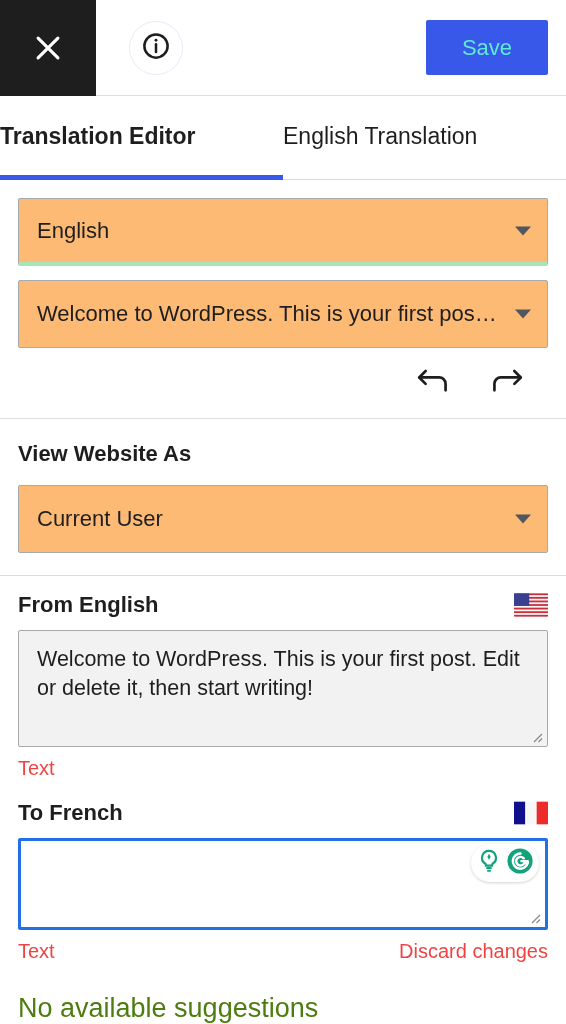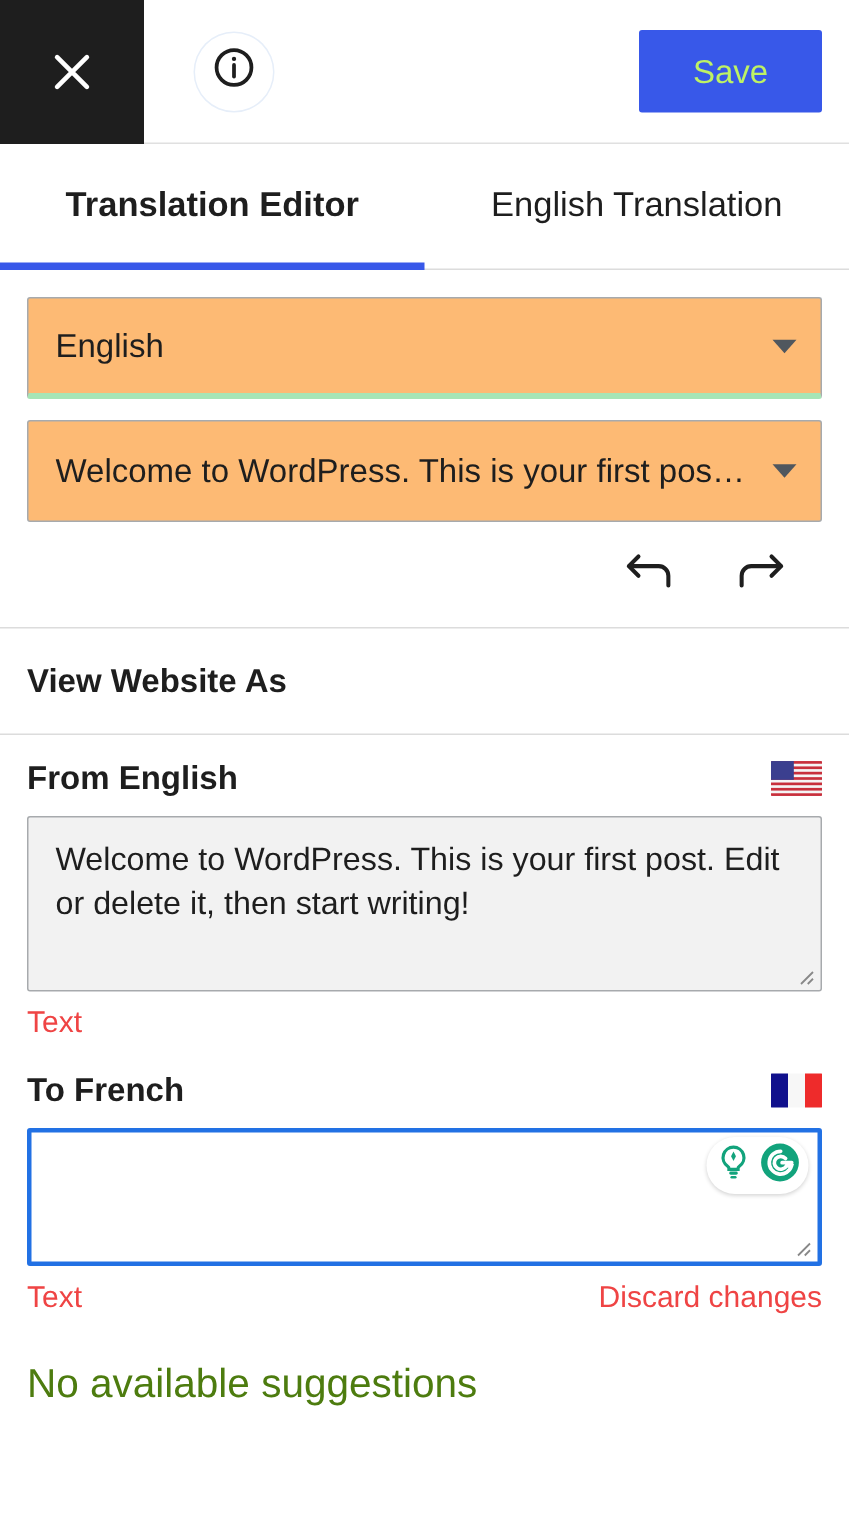--- a/index.html
+++ b/index.html
@@ -45,21 +45,21 @@
     box-shadow: 0 0 0 1px #e6eef9;
     cursor: pointer;
     background: #fff;
   }
   .topbar-right {
     display: flex; align-items: center;
     padding-right: 18px;
   }
   .save-btn {
     background: #3858e9;
-    color: #bef264;
+    color: #5eead4;
     border: none;
     font-family: "Liberation Sans", sans-serif;
     font-size: 22px;
     line-height: 1;
     padding: 0 22px;
     height: 55px;
     min-width: 122px;
     border-radius: 2px;
     cursor: pointer;
   }
@@ -68,21 +68,21 @@
   .tabs {
     display: flex;
     height: 84px;
     border-bottom: 1px solid #dcdcdc;
     background: #fff;
   }
   .tab {
     flex: 1 1 50%;
     display: flex;
     align-items: center;
-    justify-content: center;
+    justify-content: flex-start;
     font-size: 23px;
     color: #1e1e1e;
     cursor: pointer;
     position: relative;
     padding-bottom: 2px;
   }
   .tab.active { font-weight: bold; }
   .tab.active::after {
     content: "";
     position: absolute;
@@ -290,20 +290,24 @@
           <path d="M20.5 4 L25.5 9 L20.5 14" fill="none" stroke="#1e1e1e" stroke-width="2.1" stroke-linecap="round" stroke-linejoin="round"></path>
           <path d="M25.2 9 H10 a5 5 0 0 0 -5 5 V19" fill="none" stroke="#1e1e1e" stroke-width="2.1" stroke-linecap="round"></path>
         </svg>
       </span>
     </div>
   </div>
 </div>
 
 <div class="section" style="padding-top:22px;padding-bottom:22px;">
   <div class="field-label">View Website As</div>
+  <div class="select" style="margin-top:18px;">
+    <span class="val">Current User</span>
+    <span class="caret"></span>
+  </div>
 </div>
 
 <div class="section nb" style="padding-top:16px;">
   <div class="label-row">
     <span class="field-label">From English</span>
     <span class="flag">
       <svg class="flag" viewBox="0 0 38 26" aria-hidden="true">
         <rect width="38" height="26" fill="#f5f5f5"></rect>
         <g fill="#c8303c">
           <rect y="0" width="38" height="2"></rect>

